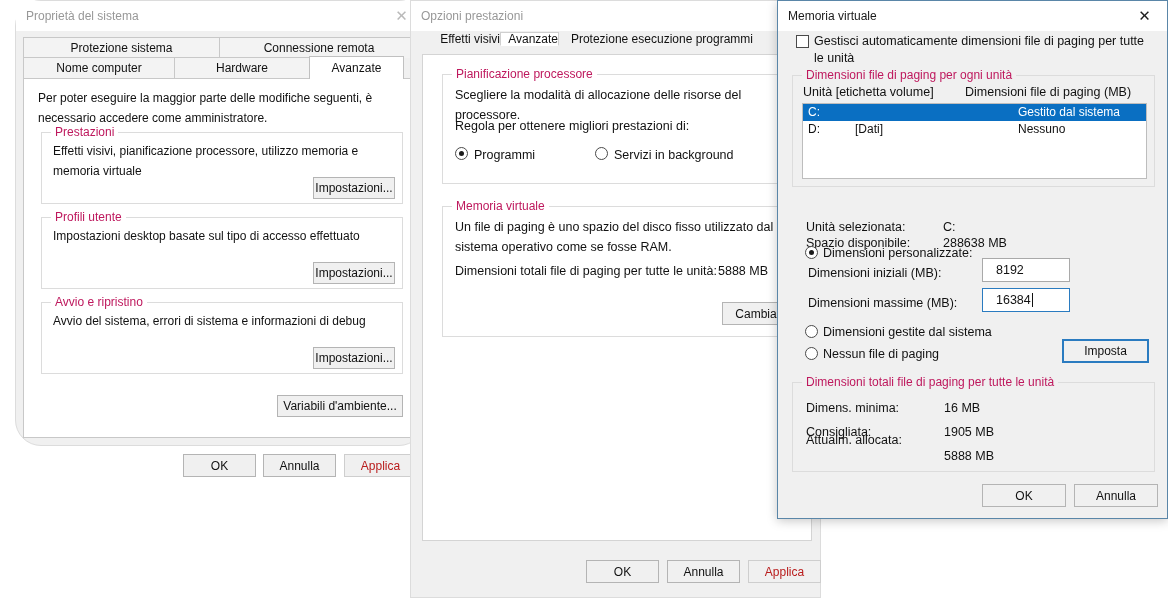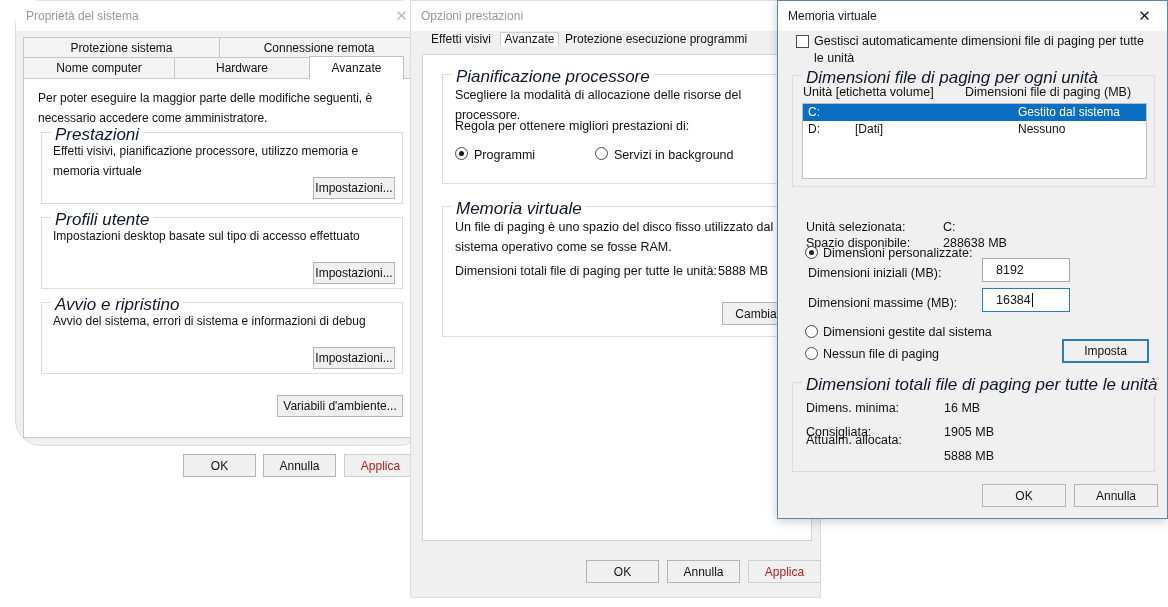--- a/index.html
+++ b/index.html
@@ -102,21 +102,21 @@
   
   .tab-s {
     position: absolute;
     top: 0;
     height: 14px;
     box-sizing: border-box;
     font-size: 12px;
     color: #111;
     display: flex;
     align-items: center;
-    justify-content: center;
+    justify-content: flex-end;
     white-space: nowrap;
     background: #f0f0f0;
   }
   .tab-s.sel {
     background: #ffffff;
     border: 1px solid #cfcfcf;
     border-bottom: 1px solid #ffffff;
     z-index: 5;
   }
   .tabpage-seg {
@@ -131,24 +131,23 @@
     position: absolute;
     box-sizing: border-box;
     border: 1px solid #dcdcdc;
   }
   .group > .glabel {
     position: absolute;
     top: -8px;
     left: 9px;
     background: #ffffff;
     padding: 0 4px;
-    font-size: 17px;
-    color: #0f172a;
+    font-size: 12px;
+    color: #be185d;
     white-space: nowrap;
-    font-style: italic;
   }
   .group.onlight > .glabel { background: #f0f0f0; }
 
   
   .txt {
     position: absolute;
     font-size: 12px;
     color: #111;
     line-height: 20px;
     white-space: pre;

